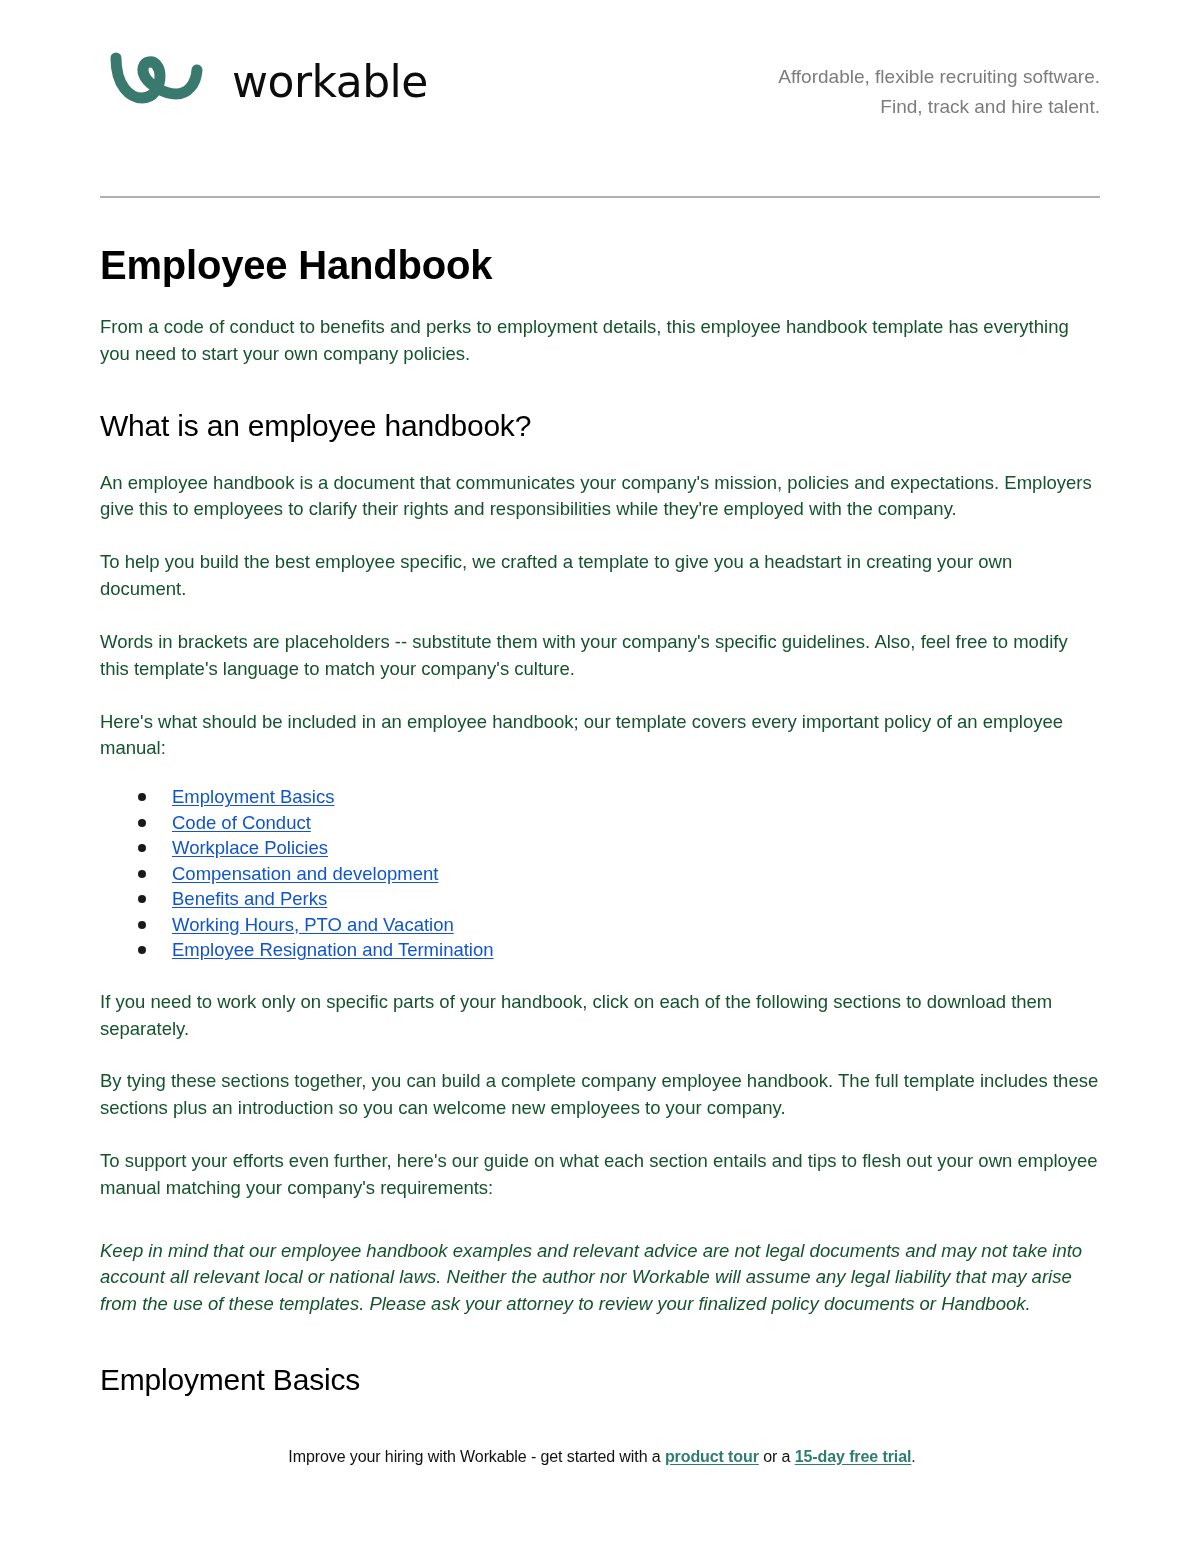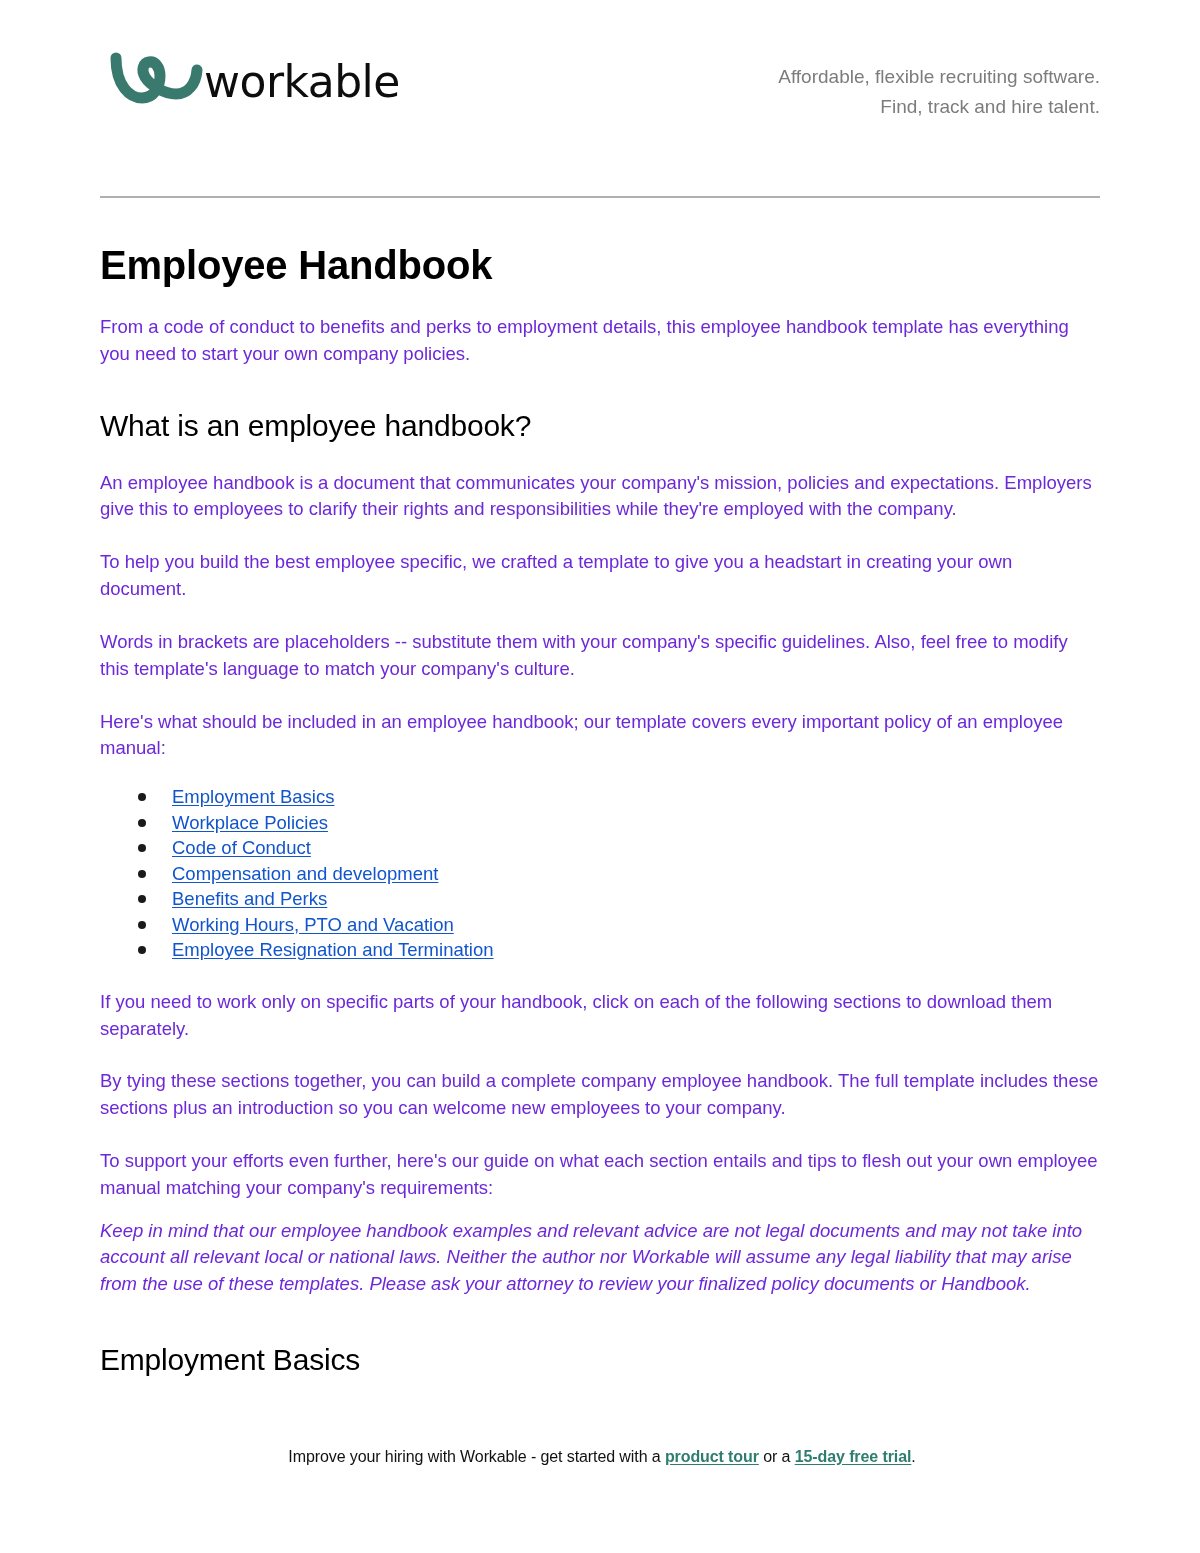--- a/index.html
+++ b/index.html
@@ -36,21 +36,21 @@
     height: 100px;
     padding-top: 52px;
     display: flex;
     align-items: flex-start;
     justify-content: space-between;
   }
 
   .brand {
     display: flex;
     align-items: center;
-    gap: 0;
+    gap: 28px;
     margin-left: 8px;
   }
 
   .logo-mark {
     width: 96px;
     height: 56px;
     display: block;
     flex: none;
   }
 
@@ -100,26 +100,26 @@
     margin: 40px 0 0 0;
     line-height: 1.2;
   }
 
   h2.section-title.tight { margin-top: 44px; }
 
   p.body {
     font-size: 18.5px;
     line-height: 1.45;
     margin: 26px 0 0 0;
-    color: #6d28d9;
+    color: #14532d;
   }
 
   p.body.italic {
     font-style: italic;
-    margin-top: 16px;
+    margin-top: 36px;
   }
 
   ul.link-list {
     list-style: none;
     margin: 22px 0 0 0;
     padding: 0 0 0 34px;
   }
   ul.link-list li {
     position: relative;
     font-size: 18.5px;
@@ -187,22 +187,22 @@
     <p class="body">From a code of conduct to benefits and perks to employment details, this employee handbook template has everything you need to start your own company policies.</p>
 
     <h2 class="section-title">What is an employee handbook?</h2>
     <p class="body">An employee handbook is a document that communicates your company's mission, policies and expectations. Employers give this to employees to clarify their rights and responsibilities while they're employed with the company.</p>
     <p class="body">To help you build the best employee specific, we crafted a template to give you a headstart in creating your own document.</p>
     <p class="body">Words in brackets are placeholders -- substitute them with your company's specific guidelines. Also, feel free to modify this template's language to match your company's culture.</p>
     <p class="body">Here's what should be included in an employee handbook; our template covers every important policy of an employee manual:</p>
 
     <ul class="link-list">
       <li><a href="#">Employment Basics</a></li>
+      <li><a href="#">Code of Conduct</a></li>
       <li><a href="#">Workplace Policies</a></li>
-      <li><a href="#">Code of Conduct</a></li>
       <li><a href="#">Compensation and development</a></li>
       <li><a href="#">Benefits and Perks</a></li>
       <li><a href="#">Working Hours, PTO and Vacation</a></li>
       <li><a href="#">Employee Resignation and Termination</a></li>
     </ul>
 
     <p class="body">If you need to work only on specific parts of your handbook, click on each of the following sections to download them separately.</p>
     <p class="body">By tying these sections together, you can build a complete company employee handbook. The full template includes these sections plus an introduction so you can welcome new employees to your company.</p>
     <p class="body">To support your efforts even further, here's our guide on what each section entails and tips to flesh out your own employee manual matching your company's requirements:</p>
     <p class="body italic">Keep in mind that our employee handbook examples and relevant advice are not legal documents and may not take into account all relevant local or national laws. Neither the author nor Workable will assume any legal liability that may arise from the use of these templates. Please ask your attorney to review your finalized policy documents or Handbook.</p>

